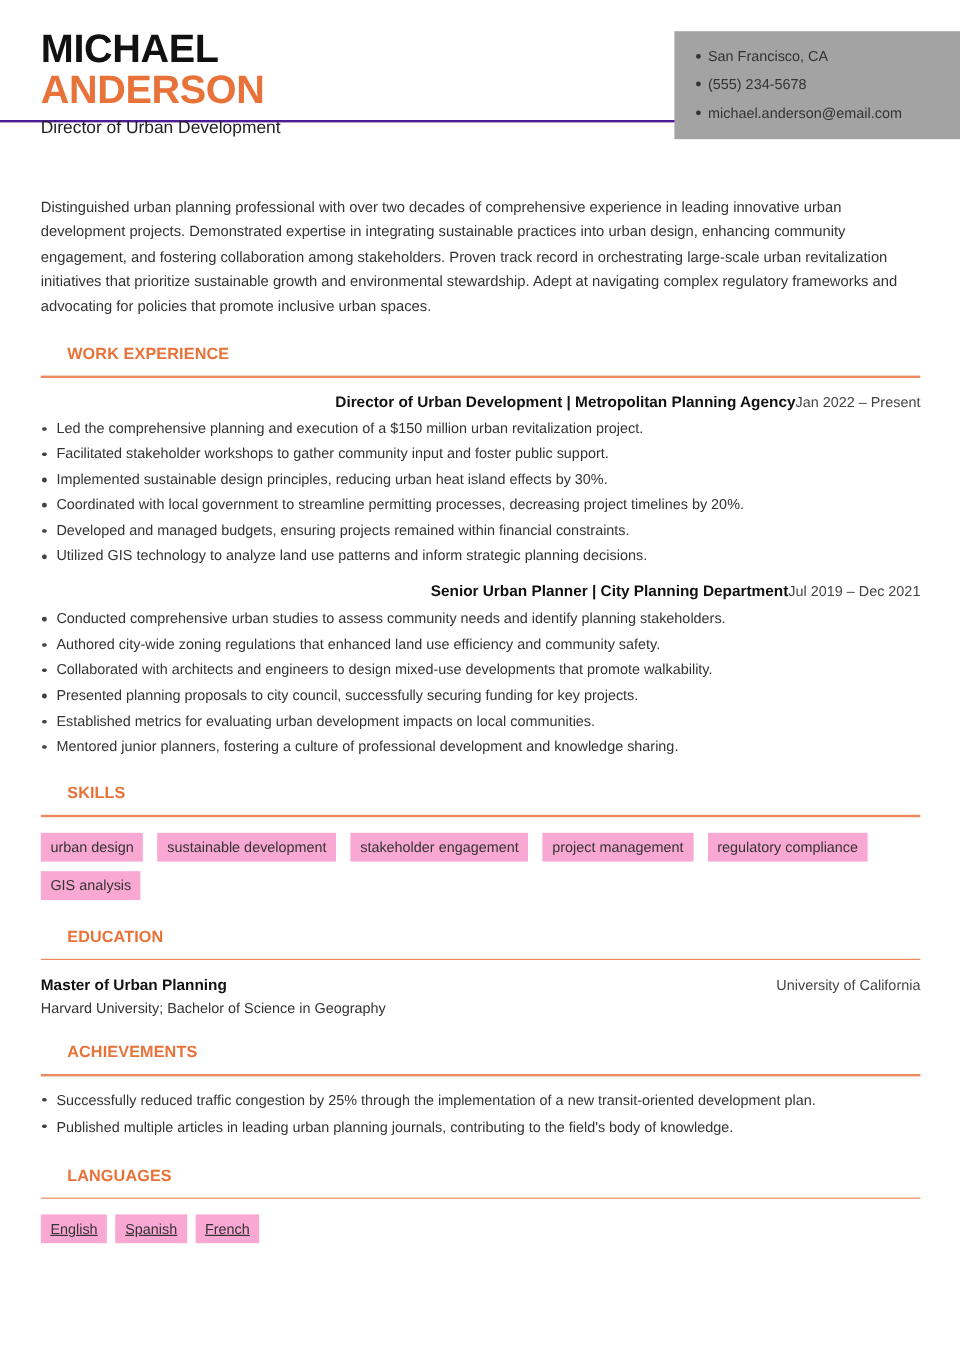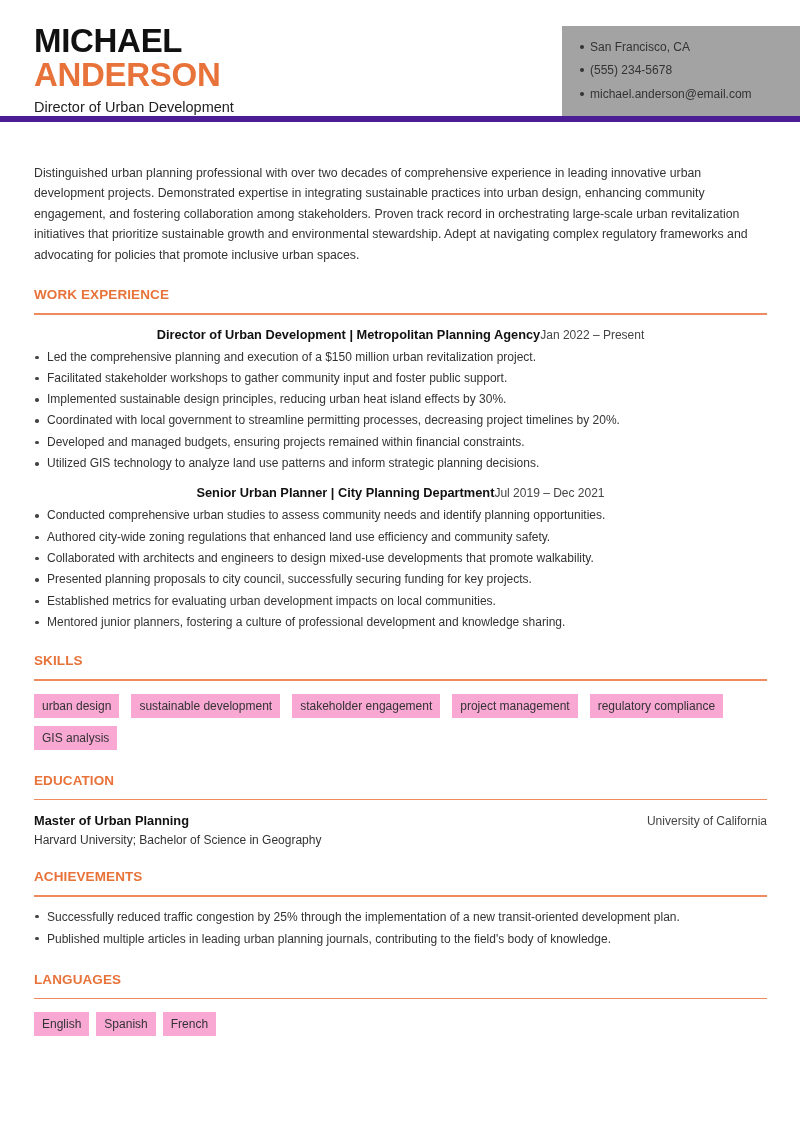--- a/index.html
+++ b/index.html
@@ -1,39 +1,39 @@
 <!DOCTYPE html>
 <html><head>
 <meta charset="utf-8">
 <style>
   * { box-sizing: border-box; margin: 0; padding: 0; }
   html, body { width: 800px; height: 1130px; background: #ffffff; }
   body { font-family: "Liberation Sans", "DejaVu Sans", sans-serif; color: #333333; position: relative; overflow: hidden; }
 
-  .header { position: relative; height: 122px; border-bottom: 6px solid #4c1d95; }
+  .header { position: relative; height: 102px; border-bottom: 2px solid #4c1d95; }
   .name { position: absolute; left: 34px; top: 24px; }
   .name .first { font-size: 33px; font-weight: bold; color: #111111; line-height: 34px; letter-spacing: -0.3px; }
   .name .last { font-size: 33px; font-weight: bold; color: #e8733a; line-height: 34px; letter-spacing: -0.3px; }
   .subtitle { position: absolute; left: 34px; top: 99px; font-size: 14.5px; color: #222222; }
 
   .contact { position: absolute; left: 562px; top: 26px; width: 238px; height: 90px; background: #a3a3a3; padding: 9px 0 0 18px; }
   .contact-item { display: flex; align-items: center; font-size: 12px; color: #333333; height: 23.5px; }
   .contact-item .dot { width: 4px; height: 4px; background: #333; border-radius: 50%; margin-right: 6px; flex: none; }
 
   .content { position: absolute; left: 34px; top: 138px; width: 733px; }
 
   .summary { margin-top: 25px; font-size: 12.3px; line-height: 20.4px; color: #333333; }
 
-  .section-title { font-size: 13.5px; font-weight: bold; color: #e8733a; letter-spacing: 0.1px; }
+  .section-title { font-size: 13.5px; font-weight: bold; color: #e8733a; letter-spacing: 0.1px; margin-left: 22px; }
   .section-rule { height: 1.5px; background: #ef8a5e; margin-top: 11px; }
 
   .sec-work { margin-top: 22px; }
   .job { margin-top: 12px; }
   .job + .job { margin-top: 11px; }
-  .job-head { display: flex; justify-content: center; align-items: baseline; }
+  .job-head { display: flex; justify-content: flex-end; align-items: baseline; }
   .job-title { font-size: 12.8px; font-weight: bold; color: #111111; }
   .job-date { font-size: 12px; color: #444444; }
   .bullets { list-style: none; margin-top: 5px; }
   .bullets li { position: relative; padding-left: 13px; font-size: 12px; line-height: 21.3px; color: #333333; }
   .bullets li::before { content: ""; position: absolute; left: 1px; top: 9px; width: 3.5px; height: 3.5px; background: #444; border-radius: 50%; }
 
   .sec-skills { margin-top: 20px; }
   .tags { display: flex; flex-wrap: wrap; gap: 8px 12px; margin-top: 13px; }
   .tag { background: #f9a8d4; font-size: 12px; color: #333333; padding: 0 8px; height: 24px; line-height: 24px; }
 
@@ -41,21 +41,21 @@
   .edu-row { display: flex; justify-content: space-between; align-items: baseline; margin-top: 13px; }
   .edu-degree { font-size: 12.8px; font-weight: bold; color: #111111; }
   .edu-school { font-size: 12px; color: #444444; }
   .edu-detail { font-size: 12px; color: #333333; margin-top: 5px; }
 
   .sec-ach { margin-top: 22px; }
   .sec-ach .bullets { margin-top: 9px; }
   .sec-ach .bullets li { line-height: 22px; }
 
   .sec-lang { margin-top: 22px; }
-  .sec-lang .tags { margin-top: 13px; gap: 8px 7px; }
+  .sec-lang .tags { margin-top: 13px; gap: 8px 7px; text-decoration: underline; }
 </style>
 </head>
 <body>
 
 <div class="header">
   <div class="name">
     <div class="first">MICHAEL</div>
     <div class="last">ANDERSON</div>
   </div>
   <div class="subtitle">Director of Urban Development</div>
@@ -97,21 +97,21 @@
         <li>Utilized GIS technology to analyze land use patterns and inform strategic planning decisions.</li>
       </ul>
     </div>
 
     <div class="job">
       <div class="job-head">
         <span class="job-title">Senior Urban Planner | City Planning Department</span>
         <span class="job-date">Jul 2019 – Dec 2021</span>
       </div>
       <ul class="bullets">
-        <li>Conducted comprehensive urban studies to assess community needs and identify planning opportunities.</li>
+        <li>Conducted comprehensive urban studies to assess community needs and identify planning stakeholders.</li>
         <li>Authored city-wide zoning regulations that enhanced land use efficiency and community safety.</li>
         <li>Collaborated with architects and engineers to design mixed-use developments that promote walkability.</li>
         <li>Presented planning proposals to city council, successfully securing funding for key projects.</li>
         <li>Established metrics for evaluating urban development impacts on local communities.</li>
         <li>Mentored junior planners, fostering a culture of professional development and knowledge sharing.</li>
       </ul>
     </div>
   </section>
 
   <section class="sec-skills">

